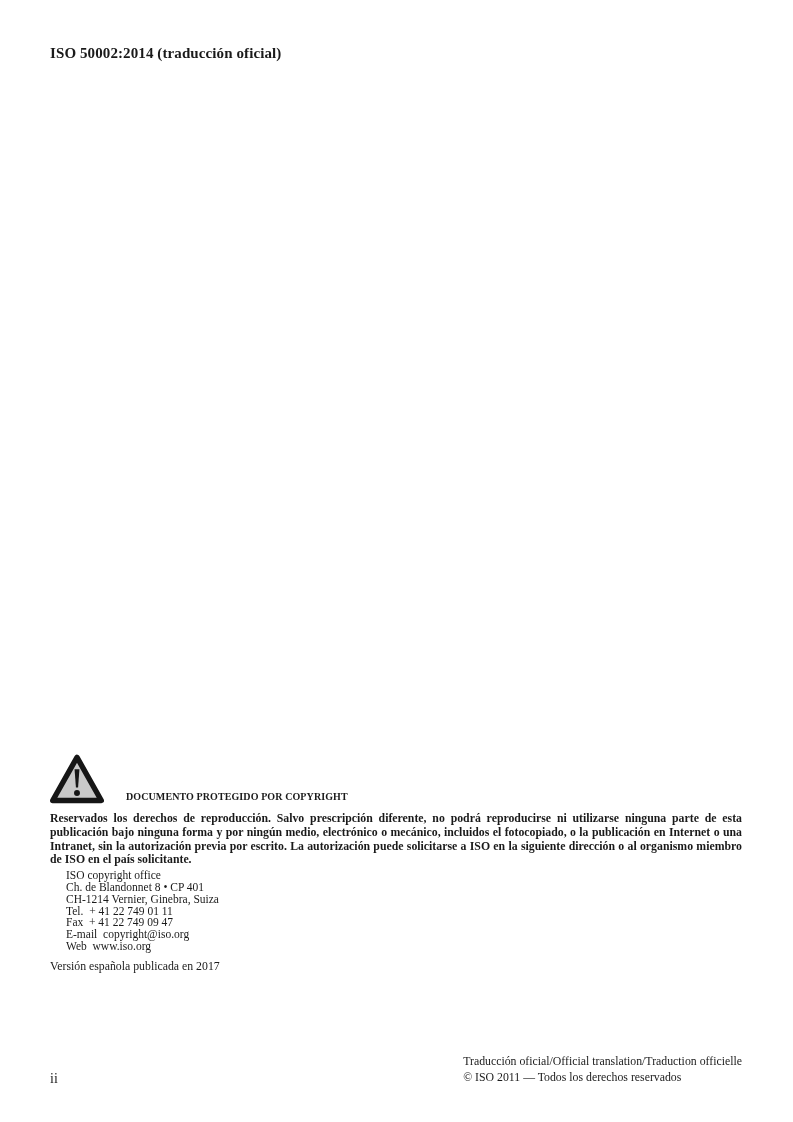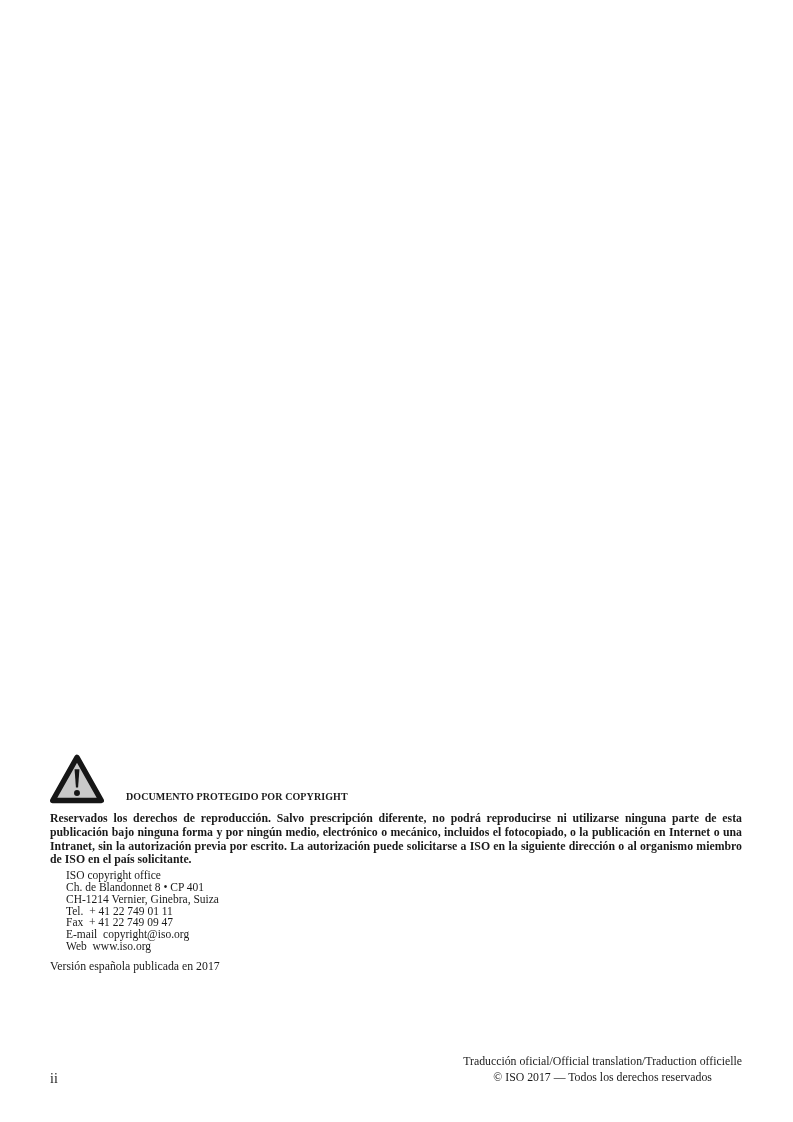--- a/index.html
+++ b/index.html
@@ -71,36 +71,37 @@
   .version-line {
     margin: 6px 0 0 0;
     font-size: 11.8px;
     line-height: 14px;
     font-family: Liberation Serif, serif;
   }
   .page-footer-right {
     position: absolute;
     right: 51px;
     top: 1054px;
-    text-align: center;
+    text-align: left;
     font-size: 11.8px;
     line-height: 15.5px;
   }
   .page-number {
     position: absolute;
     left: 50px;
     top: 1071px;
     font-size: 14px;
   }
 </style>
 </head>
 <body>
 
 <div class="page">
 
+  <div class="page-header">ISO 50002:2014 (traducción oficial)</div>
 
   <div class="copyright-block">
 
     <div class="heading-row">
       <span class="warning-wrap">
         <svg viewBox="0 0 100 100" width="54" height="56" aria-hidden="true">
           <path d="M50 8 L95 88 L5 88 Z" fill="#c9c9c9" stroke="#161616" stroke-width="10" stroke-linejoin="round"></path>
           <polygon points="45.5,30 54.5,30 52,64 48,64" fill="#161616"></polygon>
           <circle cx="50" cy="74" r="5.5" fill="#161616"></circle>
         </svg>
@@ -120,18 +121,18 @@
       <div class="address-line">E-mail  copyright@iso.org</div>
       <div class="address-line">Web  www.iso.org</div>
     </div>
 
     <p class="version-line">Versión española publicada en 2017</p>
 
   </div>
 
   <div class="page-footer-right">
     <div>Traducción oficial/Official translation/Traduction officielle</div>
-    <div>© ISO 2017 — Todos los derechos reservados</div>
+    <div>© ISO 2011 — Todos los derechos reservados</div>
   </div>
 
   <div class="page-number">ii</div>
 
 </div>
 
 </body></html>

